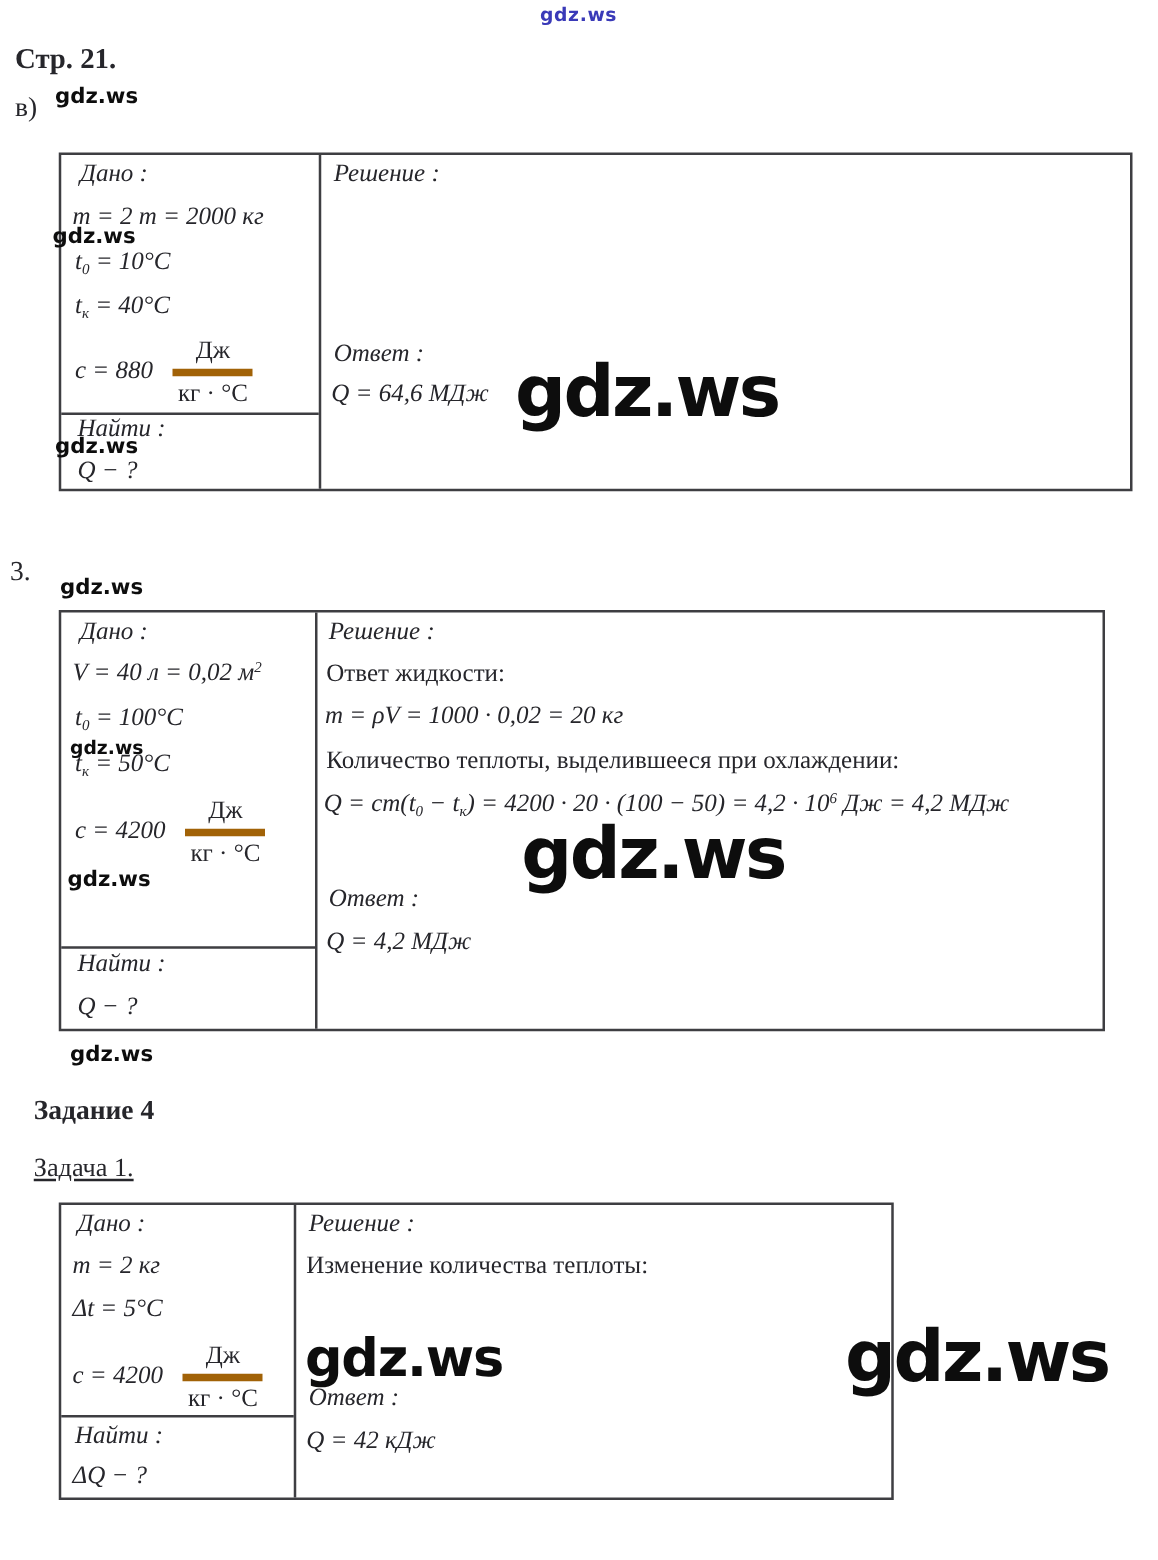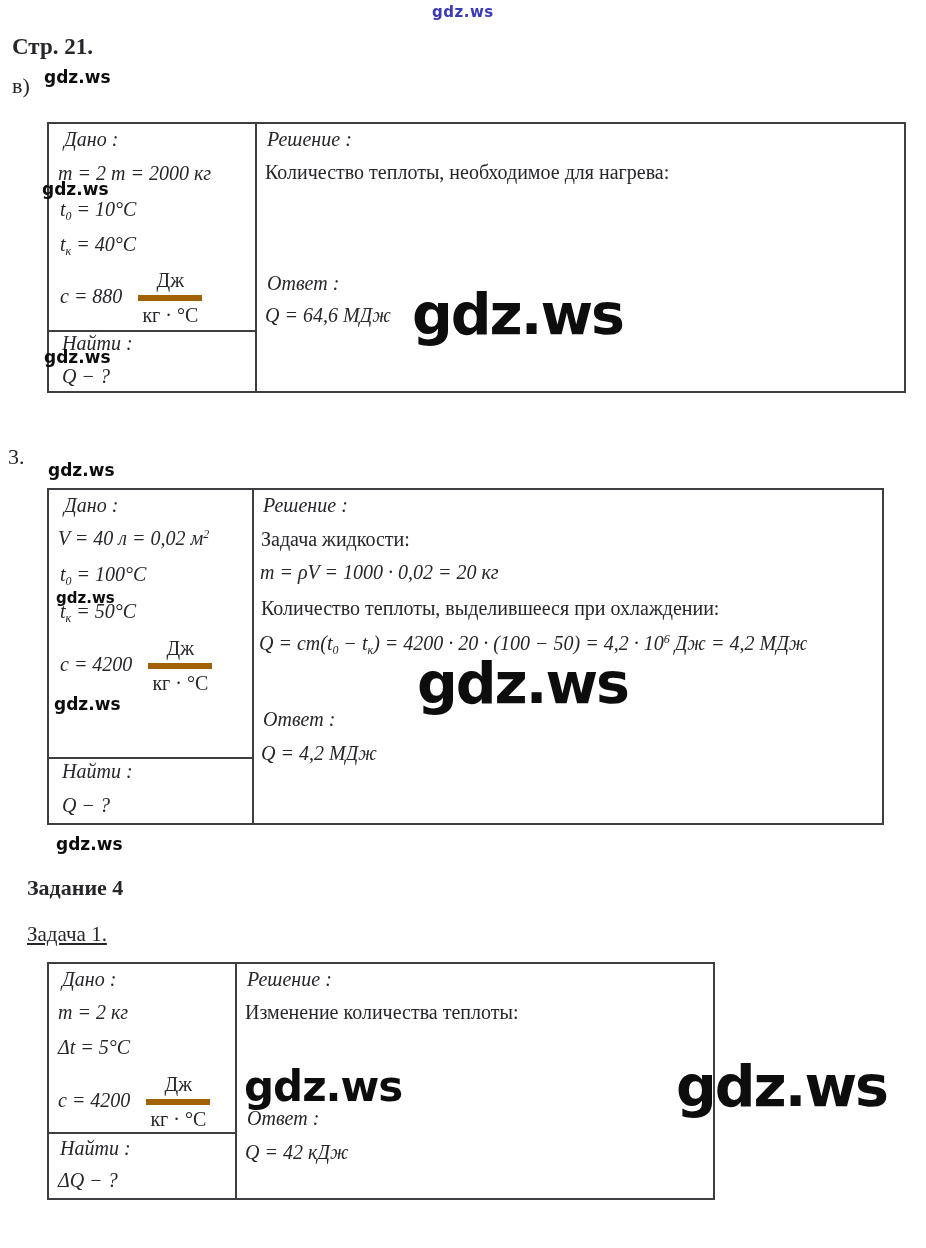--- a/index.html
+++ b/index.html
@@ -48,21 +48,20 @@
   <div class="line math" style="left:60px;top:197px;"><span>t</span><sub>0</sub><span> = 10°С</span></div>
   <div class="line math" style="left:60px;top:232px;"><span>t</span><sub>к</sub><span> = 40°С</span></div>
   <div class="line math" style="left:60px;top:268px;">
     <span>c = 880</span><span class="frac"><span class="num">Дж</span><span class="den">кг · °С</span></span>
   </div>
   <div class="line ital" style="left:62px;top:331px;">Найти :</div>
   <div class="wm wm-small" style="left:44px;top:347px;">gdz.ws</div>
   <div class="line math" style="left:62px;top:364px;">Q − ?</div>
 
   <div class="line ital" style="left:267px;top:127px;">Решение :</div>
-  <div class="line" style="left:265px;top:160px;">Количество теплоты, необходимое для нагрева:</div>
   <div class="line ital" style="left:267px;top:271px;">Ответ :</div>
   <div class="line math" style="left:265px;top:303px;">Q = 64,6 МДж</div>
   <div class="wm wm-big" style="left:412px;top:281px;">gdz.ws</div>
 
   <div class="line" style="left:8px;top:443px;font-size:22px;">3.</div>
   <div class="wm wm-small" style="left:48px;top:460px;">gdz.ws</div>
 
   <div class="box" style="left:47px;top:488px;width:837px;height:337px;">
     <div class="vline" style="left:203px;"></div>
     <div class="hline" style="top:267px;width:203px;"></div>
@@ -74,21 +73,21 @@
   <div class="wm wm-small" style="left:56px;top:589px;font-size:15px;">gdz.ws</div>
   <div class="line math" style="left:60px;top:599px;"><span>t</span><sub>к</sub><span> = 50°С</span></div>
   <div class="line math" style="left:60px;top:636px;">
     <span>c = 4200</span><span class="frac"><span class="num">Дж</span><span class="den">кг · °С</span></span>
   </div>
   <div class="wm wm-small" style="left:54px;top:694px;">gdz.ws</div>
   <div class="line ital" style="left:62px;top:759px;">Найти :</div>
   <div class="line math" style="left:62px;top:793px;">Q − ?</div>
 
   <div class="line ital" style="left:263px;top:493px;">Решение :</div>
-  <div class="line" style="left:261px;top:527px;">Задача жидкости:</div>
+  <div class="line" style="left:261px;top:527px;">Ответ жидкости:</div>
   <div class="line math" style="left:260px;top:560px;">m = ρV = 1000 · 0,02 = 20 кг</div>
   <div class="line" style="left:261px;top:596px;">Количество теплоты, выделившееся при охлаждении:</div>
   <div class="line math" style="left:259px;top:631px;"><span>Q = cm(t</span><sub>0</sub><span> − t</span><sub>к</sub><span>) = 4200 · 20 · (100 − 50) = 4,2 · 10</span><sup>6</sup><span> Дж = 4,2 МДж</span></div>
   <div class="wm wm-big" style="left:417px;top:650px;">gdz.ws</div>
   <div class="line ital" style="left:263px;top:707px;">Ответ :</div>
   <div class="line math" style="left:261px;top:741px;">Q = 4,2 МДж</div>
 
   <div class="wm wm-small" style="left:56px;top:834px;">gdz.ws</div>
   <div class="line h-task" style="left:27px;top:874px;">Задание 4</div>
   <div class="line h-sub" style="left:27px;top:921px;text-decoration:underline;">Задача 1.</div>

